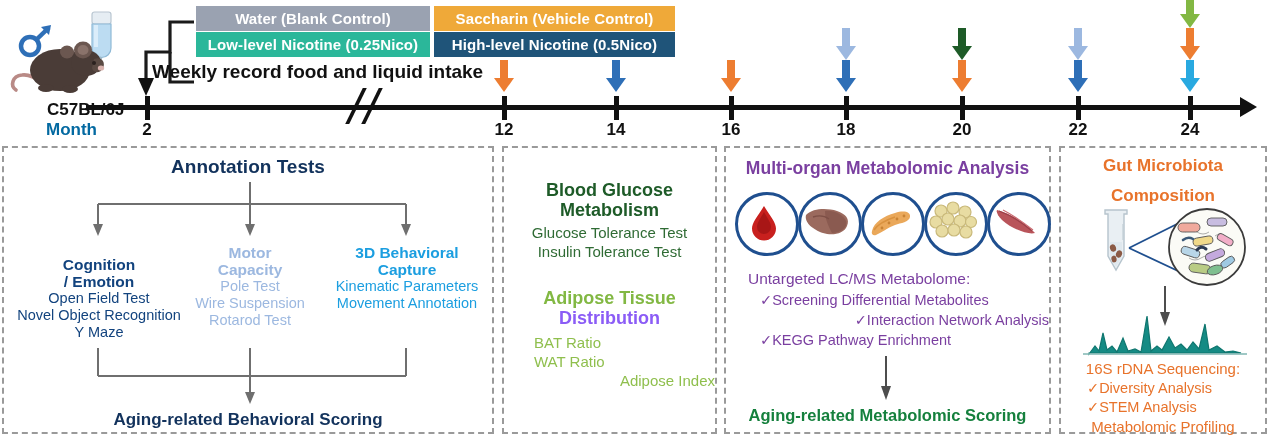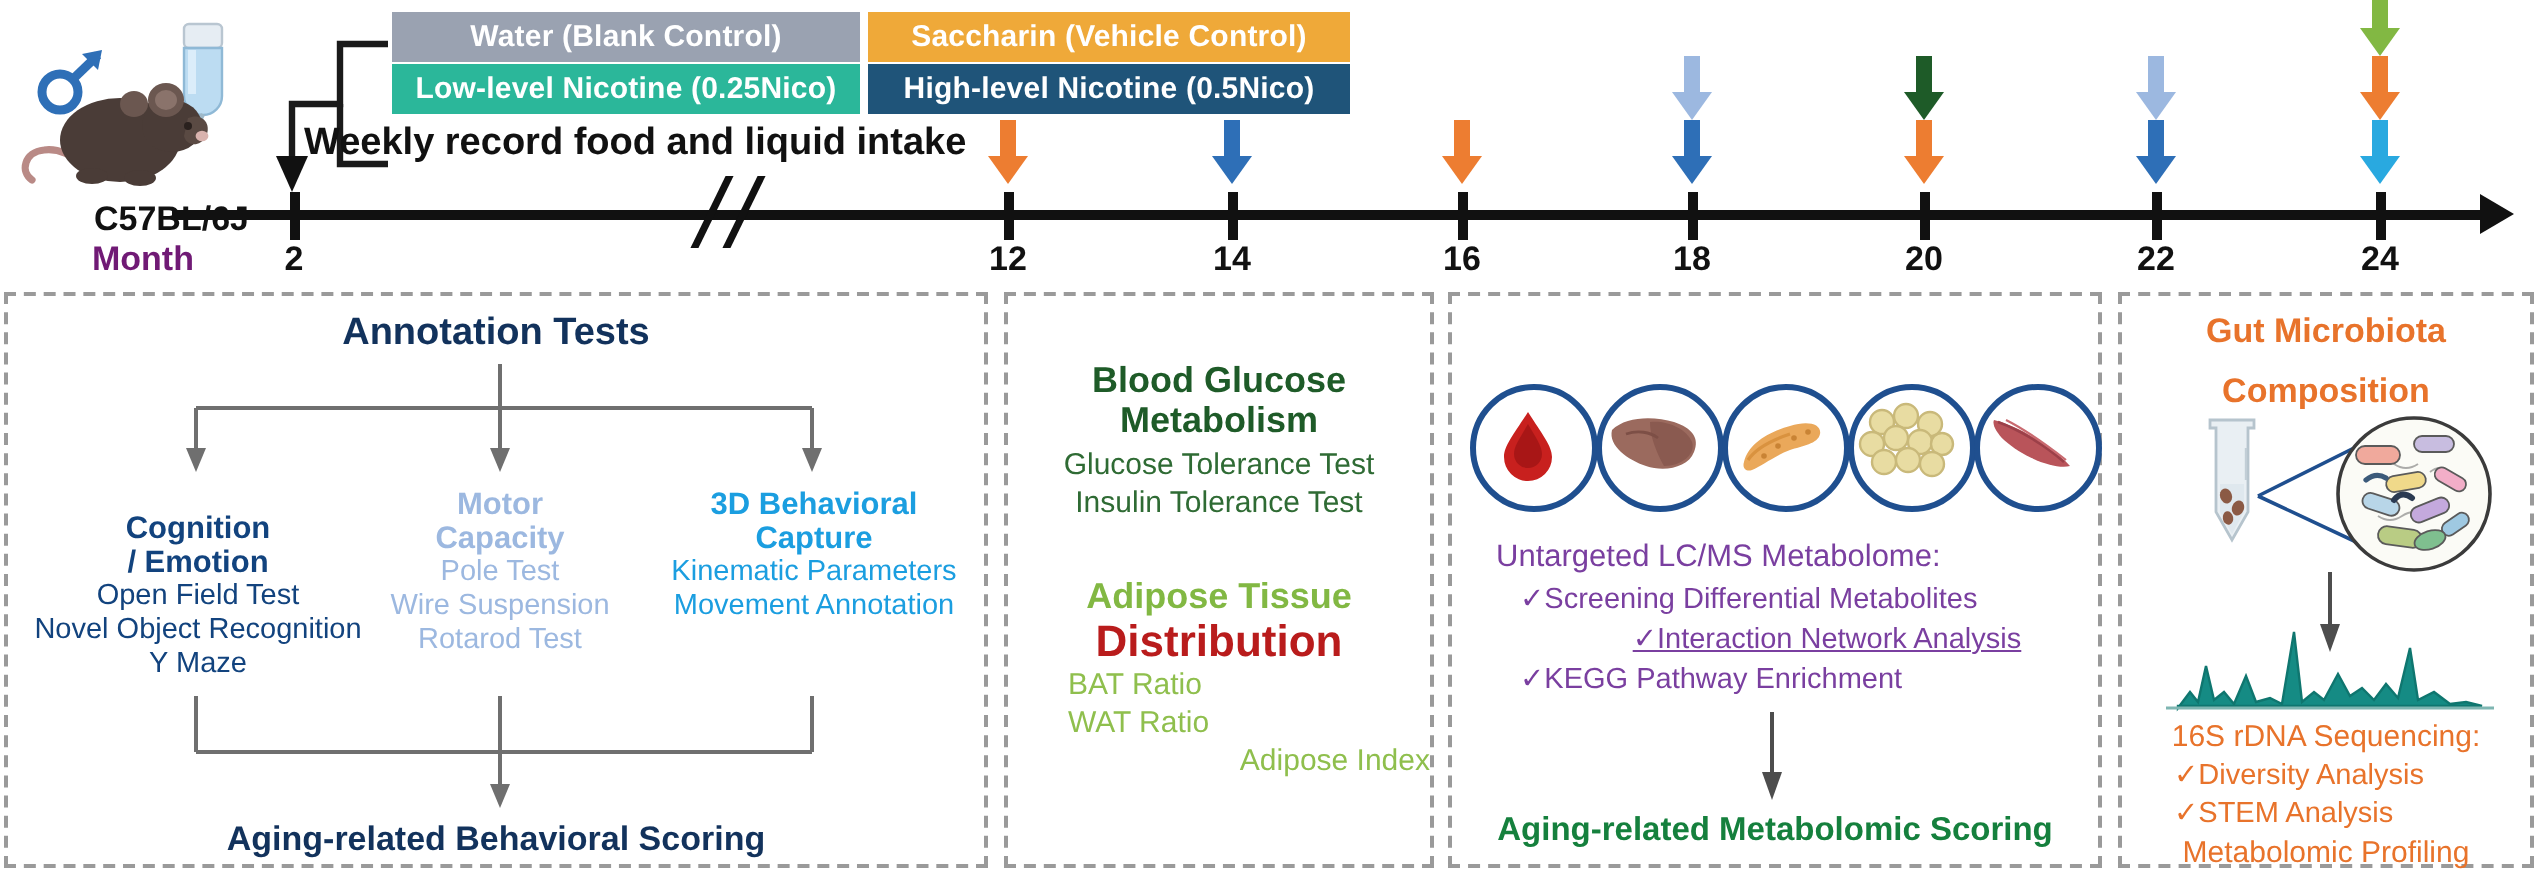--- a/index.html
+++ b/index.html
@@ -16,21 +16,21 @@
               letter-spacing:.1px;white-space:nowrap;}
 
   
   .axis-line{position:absolute;left:86px;top:105px;width:1160px;height:5px;background:#111;}
   .axis-head{position:absolute;left:1240px;top:97px;width:0;height:0;
              border-top:10px solid transparent;border-bottom:10px solid transparent;
              border-left:17px solid #111;}
   .tick{position:absolute;width:5px;height:24px;background:#111;top:96px;}
   .tick-label{position:absolute;top:120px;font-weight:bold;font-size:17px;color:#111;
               transform:translateX(-50%);}
-  .month-label{position:absolute;left:46px;top:120px;font-weight:bold;font-size:17px;color:#701a75;}
+  .month-label{position:absolute;left:46px;top:120px;font-weight:bold;font-size:17px;color:#0369a1;}
   .break-mark{position:absolute;top:88px;left:348px;width:40px;height:36px;}
   .break-mark i{position:absolute;width:4px;height:36px;background:#111;
                 transform:skewX(-26deg);top:0;}
 
   
   .ev-arrow{position:absolute;}
   .ev-arrow .shaft{position:absolute;left:50%;transform:translateX(-50%);width:8px;top:0;}
   .ev-arrow .head{position:absolute;left:50%;transform:translateX(-50%);width:0;height:0;
                   border-left:10px solid transparent;border-right:10px solid transparent;}
 
@@ -239,27 +239,28 @@
     <div class="ptitle" style="top:262px;font-size:17px;color:#12325c;">Aging-related Behavioral Scoring</div>
   </div>
 
   <div class="panel" style="left:502px;width:215px;">
     <div class="ptitle" style="top:32px;font-size:18px;color:#1e5b28;">Blood Glucose</div>
     <div class="ptitle" style="top:52px;font-size:18px;color:#1e5b28;">Metabolism</div>
     <div class="ptext" style="top:76px;font-size:15px;color:#2f6b34;">Glucose Tolerance Test</div>
     <div class="ptext" style="top:95px;font-size:15px;color:#2f6b34;">Insulin Tolerance Test</div>
 
     <div class="ptitle" style="top:140px;font-size:18px;color:#82b843;">Adipose Tissue</div>
-    <div class="ptitle" style="top:160px;font-size:22px;color:#b91c1c;">Distribution</div>
+    <div class="ptitle" style="top:160px;font-size:18px;color:#8b5cf6;">Distribution</div>
     <div class="ptext" style="top:186px;font-size:15px;color:#8fbf4d;text-align:left;padding-left:30px;box-sizing:border-box;">BAT Ratio</div>
     <div class="ptext" style="top:205px;font-size:15px;color:#8fbf4d;text-align:left;padding-left:30px;box-sizing:border-box;">WAT Ratio</div>
     <div class="ptext" style="top:224px;font-size:15px;color:#8fbf4d;text-align:right;padding-left:30px;box-sizing:border-box;">Adipose Index</div>
   </div>
 
   <div class="panel" style="left:724px;width:327px;">
+    <div class="ptitle" style="top:10px;font-size:17.5px;color:#7a3fa0;">Multi-organ Metabolomic Analysis</div>
 
     <div class="organ" style="left:9px;top:44px;">
       <svg width="52" height="52" viewBox="0 0 52 52">
         <path d="M26 11 C33 22 38 28 38 33.5 A12 12 0 0 1 14 33.5 C14 28 19 22 26 11 Z" fill="#c8201e"></path>
         <path d="M26 17 C30 24 33 28 33 32 A7 7 0 0 1 19 32 C19 28 22 24 26 17 Z" fill="#8e0f10" opacity=".55"></path>
       </svg>
     </div>
     <div class="organ" style="left:72px;top:44px;">
       <svg width="52" height="52" viewBox="0 0 52 52">
         <path d="M5 20 C12 13 26 13 36 16 C45 19 49 24 46 31 C43 39 31 41 22 38 C13 35 3 28 5 20 Z" fill="#9b6a5e"></path>
@@ -296,21 +297,21 @@
     <div class="organ" style="left:261px;top:44px;">
       <svg width="52" height="52" viewBox="0 0 52 52">
         <path d="M7 15 C18 18 34 26 45 38 C38 40 22 34 12 25 C8 21 6 17 7 15 Z" fill="#b9545a"></path>
         <path d="M9 16 C20 20 33 28 42 36" fill="none" stroke="#9c4049" stroke-width="1.3"></path>
         <path d="M13 15 C23 20 34 28 43 35" fill="none" stroke="#c96a70" stroke-width="1.1"></path>
       </svg>
     </div>
 
     <div class="ptext" style="top:122px;font-size:15.5px;color:#7a3fa0;text-align:left;padding-left:22px;box-sizing:border-box;">Untargeted LC/MS Metabolome:</div>
     <div class="ptext check" style="top:144px;color:#7a3fa0;text-align:left;padding-left:34px;box-sizing:border-box;">✓Screening Differential Metabolites</div>
-    <div class="ptext check" style="top:164px;color:#7a3fa0;text-align:center;padding-left:52px;box-sizing:border-box;text-decoration:underline;">✓Interaction Network Analysis</div>
+    <div class="ptext check" style="top:164px;color:#7a3fa0;text-align:right;padding-left:52px;box-sizing:border-box;">✓Interaction Network Analysis</div>
     <div class="ptext check" style="top:184px;color:#7a3fa0;text-align:left;padding-left:34px;box-sizing:border-box;">✓KEGG Pathway Enrichment</div>
 
     <svg class="flow" style="position:absolute;left:0;top:208px;" width="327" height="48">
       <path d="M160 0 V32" stroke="#4d4d4d" stroke-width="2" fill="none"></path>
       <polygon points="155,30 165,30 160,44" fill="#4d4d4d"></polygon>
     </svg>
 
     <div class="ptitle" style="top:258px;font-size:16.5px;color:#15803d;">Aging-related Metabolomic Scoring</div>
   </div>
 

